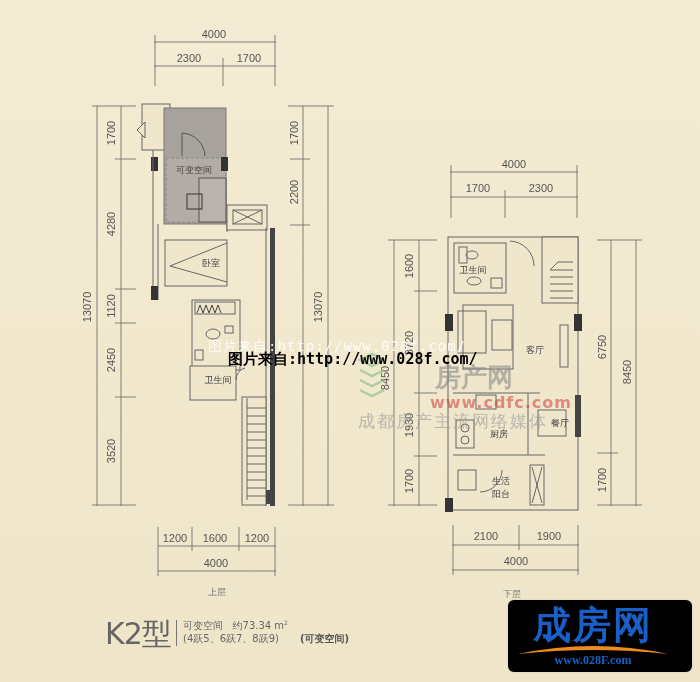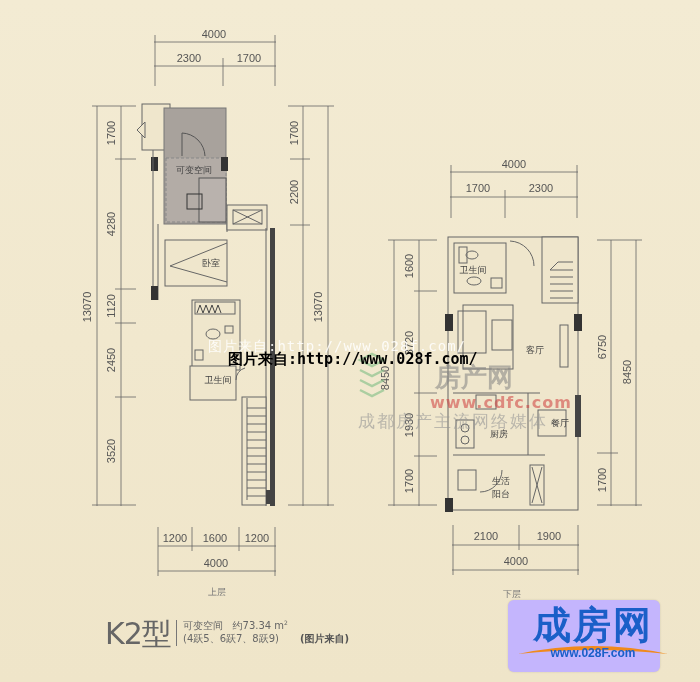--- a/index.html
+++ b/index.html
@@ -29,26 +29,26 @@
     font-size: 15px; font-weight: bold; color: #000; white-space: nowrap;
   }
   .wm-white {
     left: 208px; top: 338px; font-family: "DejaVu Sans Mono", "Liberation Mono", monospace;
     font-size: 14px; color: rgba(255,255,255,0.85); white-space: nowrap; letter-spacing: 1px;
   }
   .wm-gray { left: 435px; top: 360px; font-size: 26px; color: rgba(130,130,130,0.55); font-family: "DejaVu Sans", sans-serif; font-weight: bold; }
   .wm-red { left: 430px; top: 393px; font-size: 16px; color: rgba(205,60,60,0.55); font-weight: bold; font-family: "DejaVu Sans", sans-serif; letter-spacing: 1px; }
   .wm-city { left: 358px; top: 410px; font-size: 17px; color: rgba(150,150,150,0.6); font-family: "DejaVu Sans", sans-serif; letter-spacing: 2px; }
   .logo-box {
-    left: 508px; top: 600px; width: 152px; height: 72px; background: #c4b5fd; border-radius: 6px;
+    left: 508px; top: 600px; width: 184px; height: 72px; background: #000000; border-radius: 6px;
     box-shadow: 0 0 2px rgba(0,0,0,0.15);
   }
   .logo-title { position: absolute; left: 8px; top: 0px; width: 154px; text-align: center; font-size: 38px; font-weight: bold; color: #1a5fc8; font-family: "DejaVu Sans", sans-serif; letter-spacing: 2px; }
   .logo-arc { position: absolute; left: 10px; top: 42px; width: 150px; height: 14px; }
-  .logo-url { position: absolute; left: 0; top: 46px; width: 170px; text-align: center; font-size: 12px; font-weight: bold; color: #1a5fc8; font-family: Liberation Sans, sans-serif; }
+  .logo-url { position: absolute; left: 0; top: 53px; width: 170px; text-align: center; font-size: 12px; font-weight: bold; color: #1a5fc8; font-family: Liberation Serif, serif; }
 </style>
 </head>
 <body>
 
 <div class="canvas"></div>
 
 <svg class="plan" width="700" height="682" viewBox="0 0 700 682">
   <defs>
     <g id="tick">
         <line x1="-3" y1="3" x2="3" y2="-3" stroke="#555" stroke-width="1"></line>
@@ -290,21 +290,21 @@
 <div class="abs floor-label" style="left:208px; top:586px;">上层</div>
 <div class="abs floor-label" style="left:503px; top:588px;">下层</div>
 
 <div class="abs type-label">K2型</div>
 <div class="abs type-divider"></div>
 <div class="abs area-line">
   <span>可变空间</span>&nbsp;&nbsp;
   <span>约73.34 m</span><sup>2</sup>
 </div>
 <div class="abs units-line">(4跃5、6跃7、8跃9)</div>
-<div class="abs style-note">(图片来自)</div>
+<div class="abs style-note">(可变空间)</div>
 
 <div class="abs wm-white">图片来自:http://www.028f.com/</div>
 <div class="abs wm-gray">房产网</div>
 <div class="abs wm-red">www.cdfc.com</div>
 <div class="abs wm-city">成都房产主流网络媒体</div>
 <div class="abs wm-black">图片来自:http://www.028f.com/</div>
 
 <div class="abs logo-box">
   <div class="logo-title">成房网</div>
   <svg class="logo-arc" viewBox="0 0 150 14">

